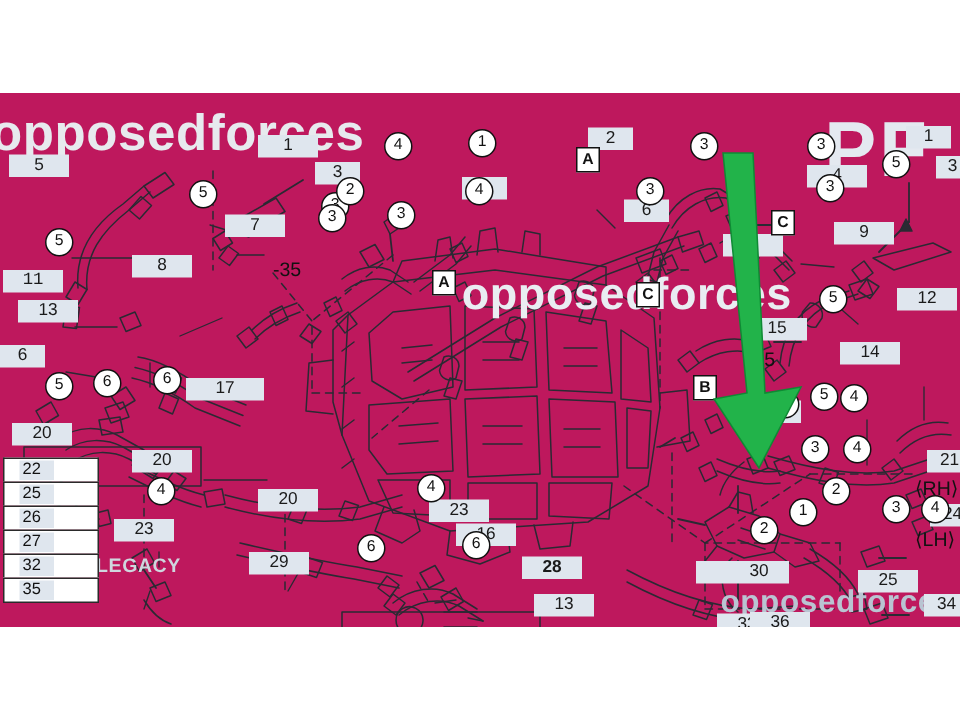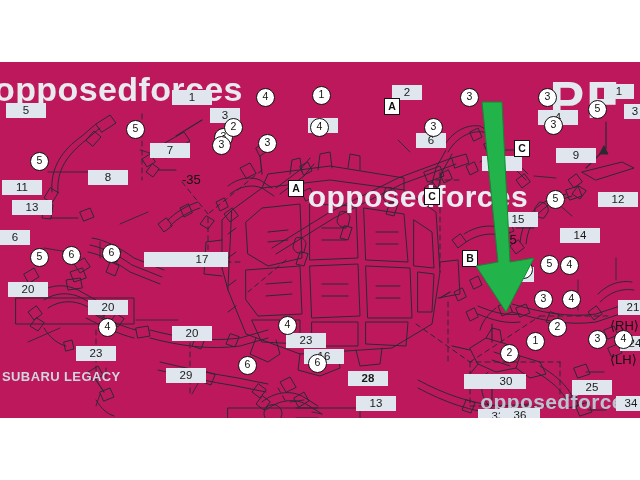--- a/index.html
+++ b/index.html
@@ -329,30 +329,50 @@
         <path d="M572 154 L556 140" stroke-width="0.9"></path>
         <path d="M616 196 L616 218" stroke-width="0.9"></path>
         <path d="M578 218 L578 248" stroke-width="0.9"></path>
         <path d="M498 160 L498 172" stroke-width="0.9"></path>
         <path d="M484 380 L494 360" stroke-width="0.9"></path>
         <path d="M498 398 L498 370" stroke-width="0.9"></path>
         <path d="M590 386 L570 364" stroke-width="0.9"></path>
       </g>
     </svg>
 
+    <div id="legend">
+      <div class="row">
+          <span>22</span>
+        </div>
+      <div class="row">
+          <span>25</span>
+        </div>
+      <div class="row">
+          <span>26</span>
+        </div>
+      <div class="row">
+          <span>27</span>
+        </div>
+      <div class="row">
+          <span>32</span>
+        </div>
+      <div class="row">
+          <span>35</span>
+        </div>
+    </div>
 
     <div id="labels-layer">
         <div class="lbl" style="left: 6px; top: 41px; min-width: 40px; background: rgb(223, 230, 238);">5</div>
         <div class="lbl" style="left: 172px; top: 28px; min-width: 40px; background: rgb(223, 230, 238);">1</div>
         <div class="lbl" style="left: 150px; top: 81px; min-width: 40px; background: rgb(223, 230, 238);">7</div>
-        <div class="lbl" style="left: 2px; top: 118px; min-width: 40px; background: rgb(223, 230, 238);">11</div>
+        <div class="lbl" style="left: 2px; top: 118px; min-width: 40px; background: rgb(223, 230, 238); font-family: Liberation Mono, monospace;">11</div>
         <div class="lbl" style="left: 12px; top: 138px; min-width: 40px; background: rgb(223, 230, 238);">13</div>
         <div class="lbl" style="left: 88px; top: 108px; min-width: 40px; background: rgb(223, 230, 238);">8</div>
         <div class="lbl" style="left: 0px; top: 168px; min-width: 30px; background: rgb(223, 230, 238);">6</div>
-        <div class="lbl" style="left: 144px; top: 190px; min-width: 52px; background: rgb(223, 230, 238); padding-left: 32px;">17</div>
+        <div class="lbl" style="left: 124px; top: 190px; min-width: 52px; background: rgb(223, 230, 238);">17</div>
         <div class="lbl" style="left: 8px; top: 220px; min-width: 40px; background: rgb(223, 230, 238);">20</div>
         <div class="lbl" style="left: 88px; top: 238px; min-width: 40px; background: rgb(223, 230, 238);">20</div>
         <div class="lbl" style="left: 76px; top: 284px; min-width: 40px; background: rgb(223, 230, 238);">23</div>
         <div class="lbl" style="left: 172px; top: 264px; min-width: 40px; background: rgb(223, 230, 238);">20</div>
         <div class="lbl" style="left: 166px; top: 306px; min-width: 40px; background: rgb(223, 230, 238);">29</div>
         <div class="lbl" style="left: 286px; top: 271px; min-width: 40px; background: rgb(223, 230, 238);">23</div>
         <div class="lbl" style="left: 304px; top: 287px; min-width: 40px; background: rgb(223, 230, 238);">16</div>
         <div class="lbl" style="left: 348px; top: 309px; min-width: 40px; background: rgb(223, 230, 238); font-weight: bold;">28</div>
         <div class="lbl" style="left: 356px; top: 334px; min-width: 40px; background: rgb(223, 230, 238);">13</div>
         <div class="lbl" style="left: 210px; top: 46px; min-width: 30px; background: rgb(223, 230, 238);">3</div>

